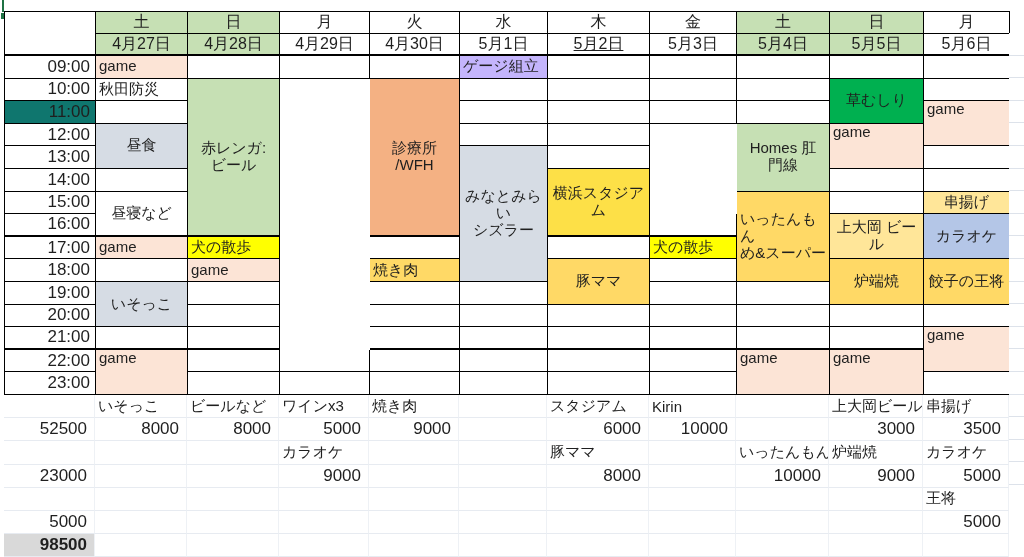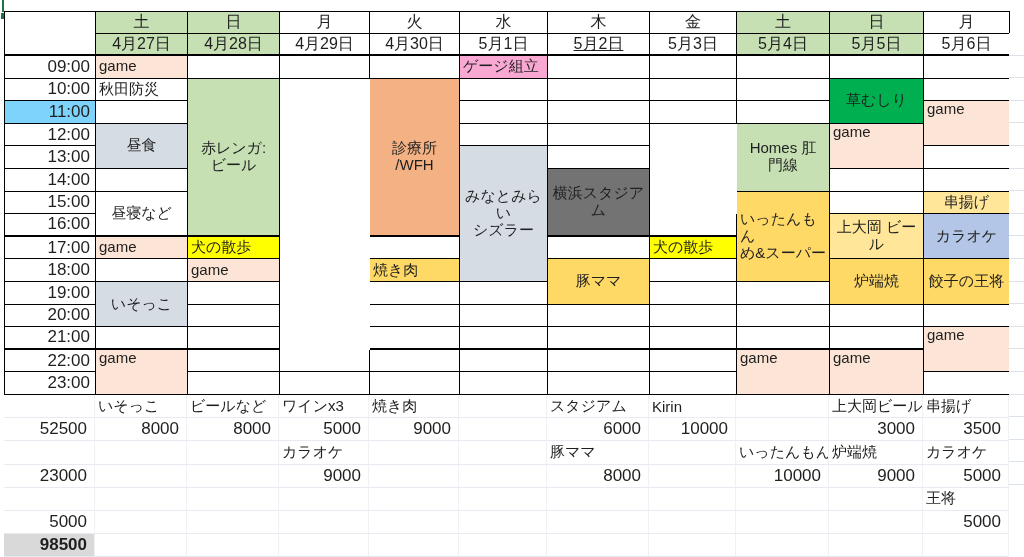--- a/index.html
+++ b/index.html
@@ -62,21 +62,21 @@
       <div class="hdr" style="grid-area: 1 / 8; background: rgb(255, 255, 255);">金</div>
       <div class="hdr thickb" style="grid-area: 2 / 8; background: rgb(255, 255, 255);">5月3日</div>
       <div class="hdr" style="grid-area: 1 / 9; background: rgb(198, 224, 180);">土</div>
       <div class="hdr thickb" style="grid-area: 2 / 9; background: rgb(198, 224, 180);">5月4日</div>
       <div class="hdr" style="grid-area: 1 / 10; background: rgb(198, 224, 180);">日</div>
       <div class="hdr thickb" style="grid-area: 2 / 10; background: rgb(198, 224, 180);">5月5日</div>
       <div class="hdr" style="grid-area: 1 / 11; background: rgb(255, 255, 255);">月</div>
       <div class="hdr thickb" style="grid-area: 2 / 11; background: rgb(255, 255, 255);">5月6日</div>
       <div class="time" style="grid-area: 3 / 1; background: rgb(255, 255, 255);">09:00</div>
       <div class="time" style="grid-area: 4 / 1; background: rgb(255, 255, 255);">10:00</div>
-      <div class="time" style="grid-area: 5 / 1; background: #7dd3fc;">11:00</div>
+      <div class="time" style="grid-area: 5 / 1; background: #0f766e;">11:00</div>
       <div class="time" style="grid-area: 6 / 1; background: rgb(255, 255, 255);">12:00</div>
       <div class="time" style="grid-area: 7 / 1; background: rgb(255, 255, 255);">13:00</div>
       <div class="time" style="grid-area: 8 / 1; background: rgb(255, 255, 255);">14:00</div>
       <div class="time" style="grid-area: 9 / 1; background: rgb(255, 255, 255);">15:00</div>
       <div class="time thickb" style="grid-area: 10 / 1; background: rgb(255, 255, 255);">16:00</div>
       <div class="time" style="grid-area: 11 / 1; background: rgb(255, 255, 255);">17:00</div>
       <div class="time" style="grid-area: 12 / 1; background: rgb(255, 255, 255);">18:00</div>
       <div class="time" style="grid-area: 13 / 1; background: rgb(255, 255, 255);">19:00</div>
       <div class="time" style="grid-area: 14 / 1; background: rgb(255, 255, 255);">20:00</div>
       <div class="time thickb" style="grid-area: 15 / 1; background: rgb(255, 255, 255);">21:00</div>
@@ -109,32 +109,32 @@
       <div class="ev c thickb" style="grid-area: 4 / 5 / span 7; background: rgb(244, 177, 131);">診療所
 /WFH</div>
       <div class="ev l" style="grid-area: 12 / 5; background: rgb(255, 217, 102);">焼き肉</div>
       <div style="grid-area: 3 / 5; background: rgb(255, 255, 255);"></div>
       <div style="grid-area: 11 / 5; background: rgb(255, 255, 255);"></div>
       <div style="grid-area: 13 / 5; background: rgb(255, 255, 255);"></div>
       <div style="grid-area: 14 / 5; background: rgb(255, 255, 255);"></div>
       <div class="thickb" style="grid-area: 15 / 5; background: rgb(255, 255, 255);"></div>
       <div style="grid-area: 16 / 5; background: rgb(255, 255, 255);"></div>
       <div style="grid-area: 17 / 5; background: rgb(255, 255, 255);"></div>
-      <div class="ev l" style="grid-area: 3 / 6; background: #f9a8d4;">ゲージ組立</div>
+      <div class="ev l" style="grid-area: 3 / 6; background: #c4b5fd;">ゲージ組立</div>
       <div class="ev c" style="grid-area: 7 / 6 / span 6; background: rgb(214, 220, 228);">みなとみらい
 シズラー</div>
       <div style="grid-area: 4 / 6; background: rgb(255, 255, 255);"></div>
       <div style="grid-area: 5 / 6; background: rgb(255, 255, 255);"></div>
       <div style="grid-area: 6 / 6; background: rgb(255, 255, 255);"></div>
       <div style="grid-area: 13 / 6; background: rgb(255, 255, 255);"></div>
       <div style="grid-area: 14 / 6; background: rgb(255, 255, 255);"></div>
       <div class="thickb" style="grid-area: 15 / 6; background: rgb(255, 255, 255);"></div>
       <div style="grid-area: 16 / 6; background: rgb(255, 255, 255);"></div>
       <div style="grid-area: 17 / 6; background: rgb(255, 255, 255);"></div>
-      <div class="ev c thickb" style="grid-area: 8 / 7 / span 3; background: #737373;">横浜スタジア
+      <div class="ev c thickb" style="grid-area: 8 / 7 / span 3; background: #fde047;">横浜スタジア
 ム</div>
       <div class="ev c" style="grid-area: 12 / 7 / span 2; background: rgb(255, 217, 102);">豚ママ</div>
       <div style="grid-area: 3 / 7; background: rgb(255, 255, 255);"></div>
       <div style="grid-area: 4 / 7; background: rgb(255, 255, 255);"></div>
       <div style="grid-area: 5 / 7; background: rgb(255, 255, 255);"></div>
       <div style="grid-area: 6 / 7; background: rgb(255, 255, 255);"></div>
       <div style="grid-area: 7 / 7; background: rgb(255, 255, 255);"></div>
       <div style="grid-area: 11 / 7; background: rgb(255, 255, 255);"></div>
       <div style="grid-area: 14 / 7; background: rgb(255, 255, 255);"></div>
       <div class="thickb" style="grid-area: 15 / 7; background: rgb(255, 255, 255);"></div>

